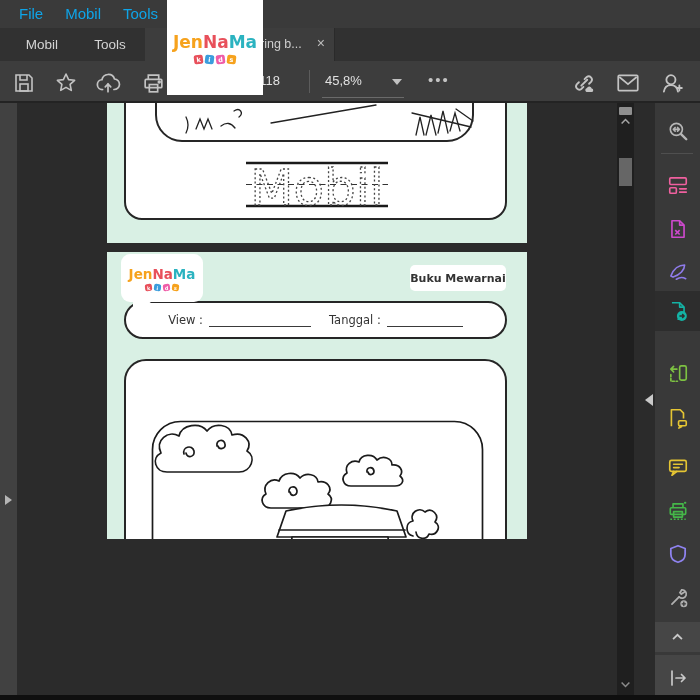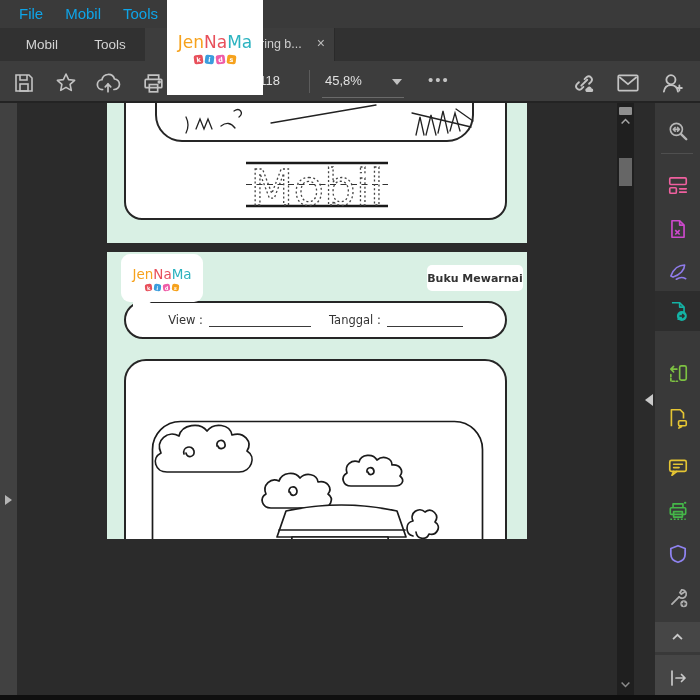--- a/index.html
+++ b/index.html
@@ -25,21 +25,21 @@
   .tbtn{position:absolute;top:8px;width:28px;height:28px;color:#c3c3c3;display:flex;align-items:center;justify-content:center;}
   .page-indicator{position:absolute;left:252px;top:0;height:40px;line-height:40px;font-size:13px;color:#e0e0e0;}
   .vsep{position:absolute;left:309px;top:9px;width:1px;height:23px;background:#5c5c5c;}
   .zoom-value{position:absolute;left:325px;top:0;height:40px;line-height:40px;font-size:13px;color:#e0e0e0;}
   .zoom-caret{position:absolute;left:392px;top:18px;width:0;height:0;border-left:5px solid transparent;border-right:5px solid transparent;border-top:6px solid #c1c1c1;}
   .zoom-underline{position:absolute;left:322px;top:36px;width:82px;height:1px;background:#6a6a6a;}
   .more-dots{position:absolute;left:428px;top:0;height:40px;line-height:38px;font-size:15px;letter-spacing:2px;color:#c3c3c3;}
   
   .logo-overlay{position:absolute;left:167px;top:0;width:96px;height:95px;background:#ffffff;z-index:50;
                 display:flex;flex-direction:column;align-items:center;justify-content:center;gap:3px;}
-  .brand-word{font-family:"DejaVu Sans",sans-serif;font-weight:normal;letter-spacing:0;}
+  .brand-word{font-family:"DejaVu Sans",sans-serif;font-weight:bold;letter-spacing:0;}
   .logo-overlay .brand-word{font-size:17px;}
   .kids-row{display:flex;gap:2px;}
   .kid-tile{display:inline-flex;align-items:center;justify-content:center;border-radius:2px;color:#fff;
             font-family:"DejaVu Sans",sans-serif;font-weight:bold;}
   .logo-overlay .kid-tile{width:9px;height:9px;font-size:6.5px;}
   .kids-row .kid-tile:nth-child(odd){transform:rotate(-7deg);}
   .kids-row .kid-tile:nth-child(even){transform:rotate(7deg);}
   
   .left-strip{position:absolute;left:0;top:103px;width:17px;height:592px;background:#414141;}
   .left-expand{position:absolute;left:5px;top:392px;width:0;height:0;border-top:5px solid transparent;border-bottom:5px solid transparent;border-left:7px solid #b5b5b5;}
@@ -63,21 +63,21 @@
   .page{position:absolute;left:90px;width:420px;background:#d9f0e4;overflow:hidden;}
   .page1{top:0;height:140px;}
   .page2{top:149px;height:443px;}
   .card{position:absolute;background:#fff;border:2px solid #262626;}
   .card1{left:17px;top:-34px;width:383px;height:151px;border-radius:0 0 18px 18px;overflow:hidden;}
   .badge-logo{position:absolute;left:14px;top:2px;width:82px;height:48px;background:#fff;border-radius:9px;
               display:flex;flex-direction:column;align-items:center;justify-content:center;gap:2px;z-index:2;}
   .badge-logo:after{content:'';position:absolute;left:12px;top:100%;width:0;height:0;border-left:18px solid #fff;border-bottom:13px solid transparent;}
   .badge-logo .brand-word{font-size:13.5px;}
   .badge-logo .kid-tile{width:7px;height:7px;font-size:5px;}
-  .badge-corner{position:absolute;left:320px;top:13px;width:96px;height:26px;background:#fff;border-radius:5px;
+  .badge-corner{position:absolute;left:303px;top:13px;width:96px;height:26px;background:#fff;border-radius:5px;
                 display:flex;align-items:center;justify-content:center;
                 font-family:"DejaVu Sans",sans-serif;font-weight:bold;font-size:11px;color:#333;text-align:center;}
   .nama-pill{left:17px;top:49px;width:383px;height:38px;border-radius:19px;display:flex;align-items:center;justify-content:center;
              font-size:11.5px;color:#333;font-family:"DejaVu Sans",sans-serif;}
   .uline{display:inline-block;height:13px;border-bottom:1.4px solid #3a3a3a;}
   .main-card{left:17px;top:107px;width:383px;height:560px;border-radius:22px;overflow:hidden;}
   .instruction-pill{position:absolute;left:60px;top:20px;width:261px;height:24px;background:#c7eedd;border-radius:12px;
                     display:flex;align-items:center;justify-content:center;font-size:8.6px;color:#444;
                     font-family:"DejaVu Sans",sans-serif;}
   svg{display:block;}

